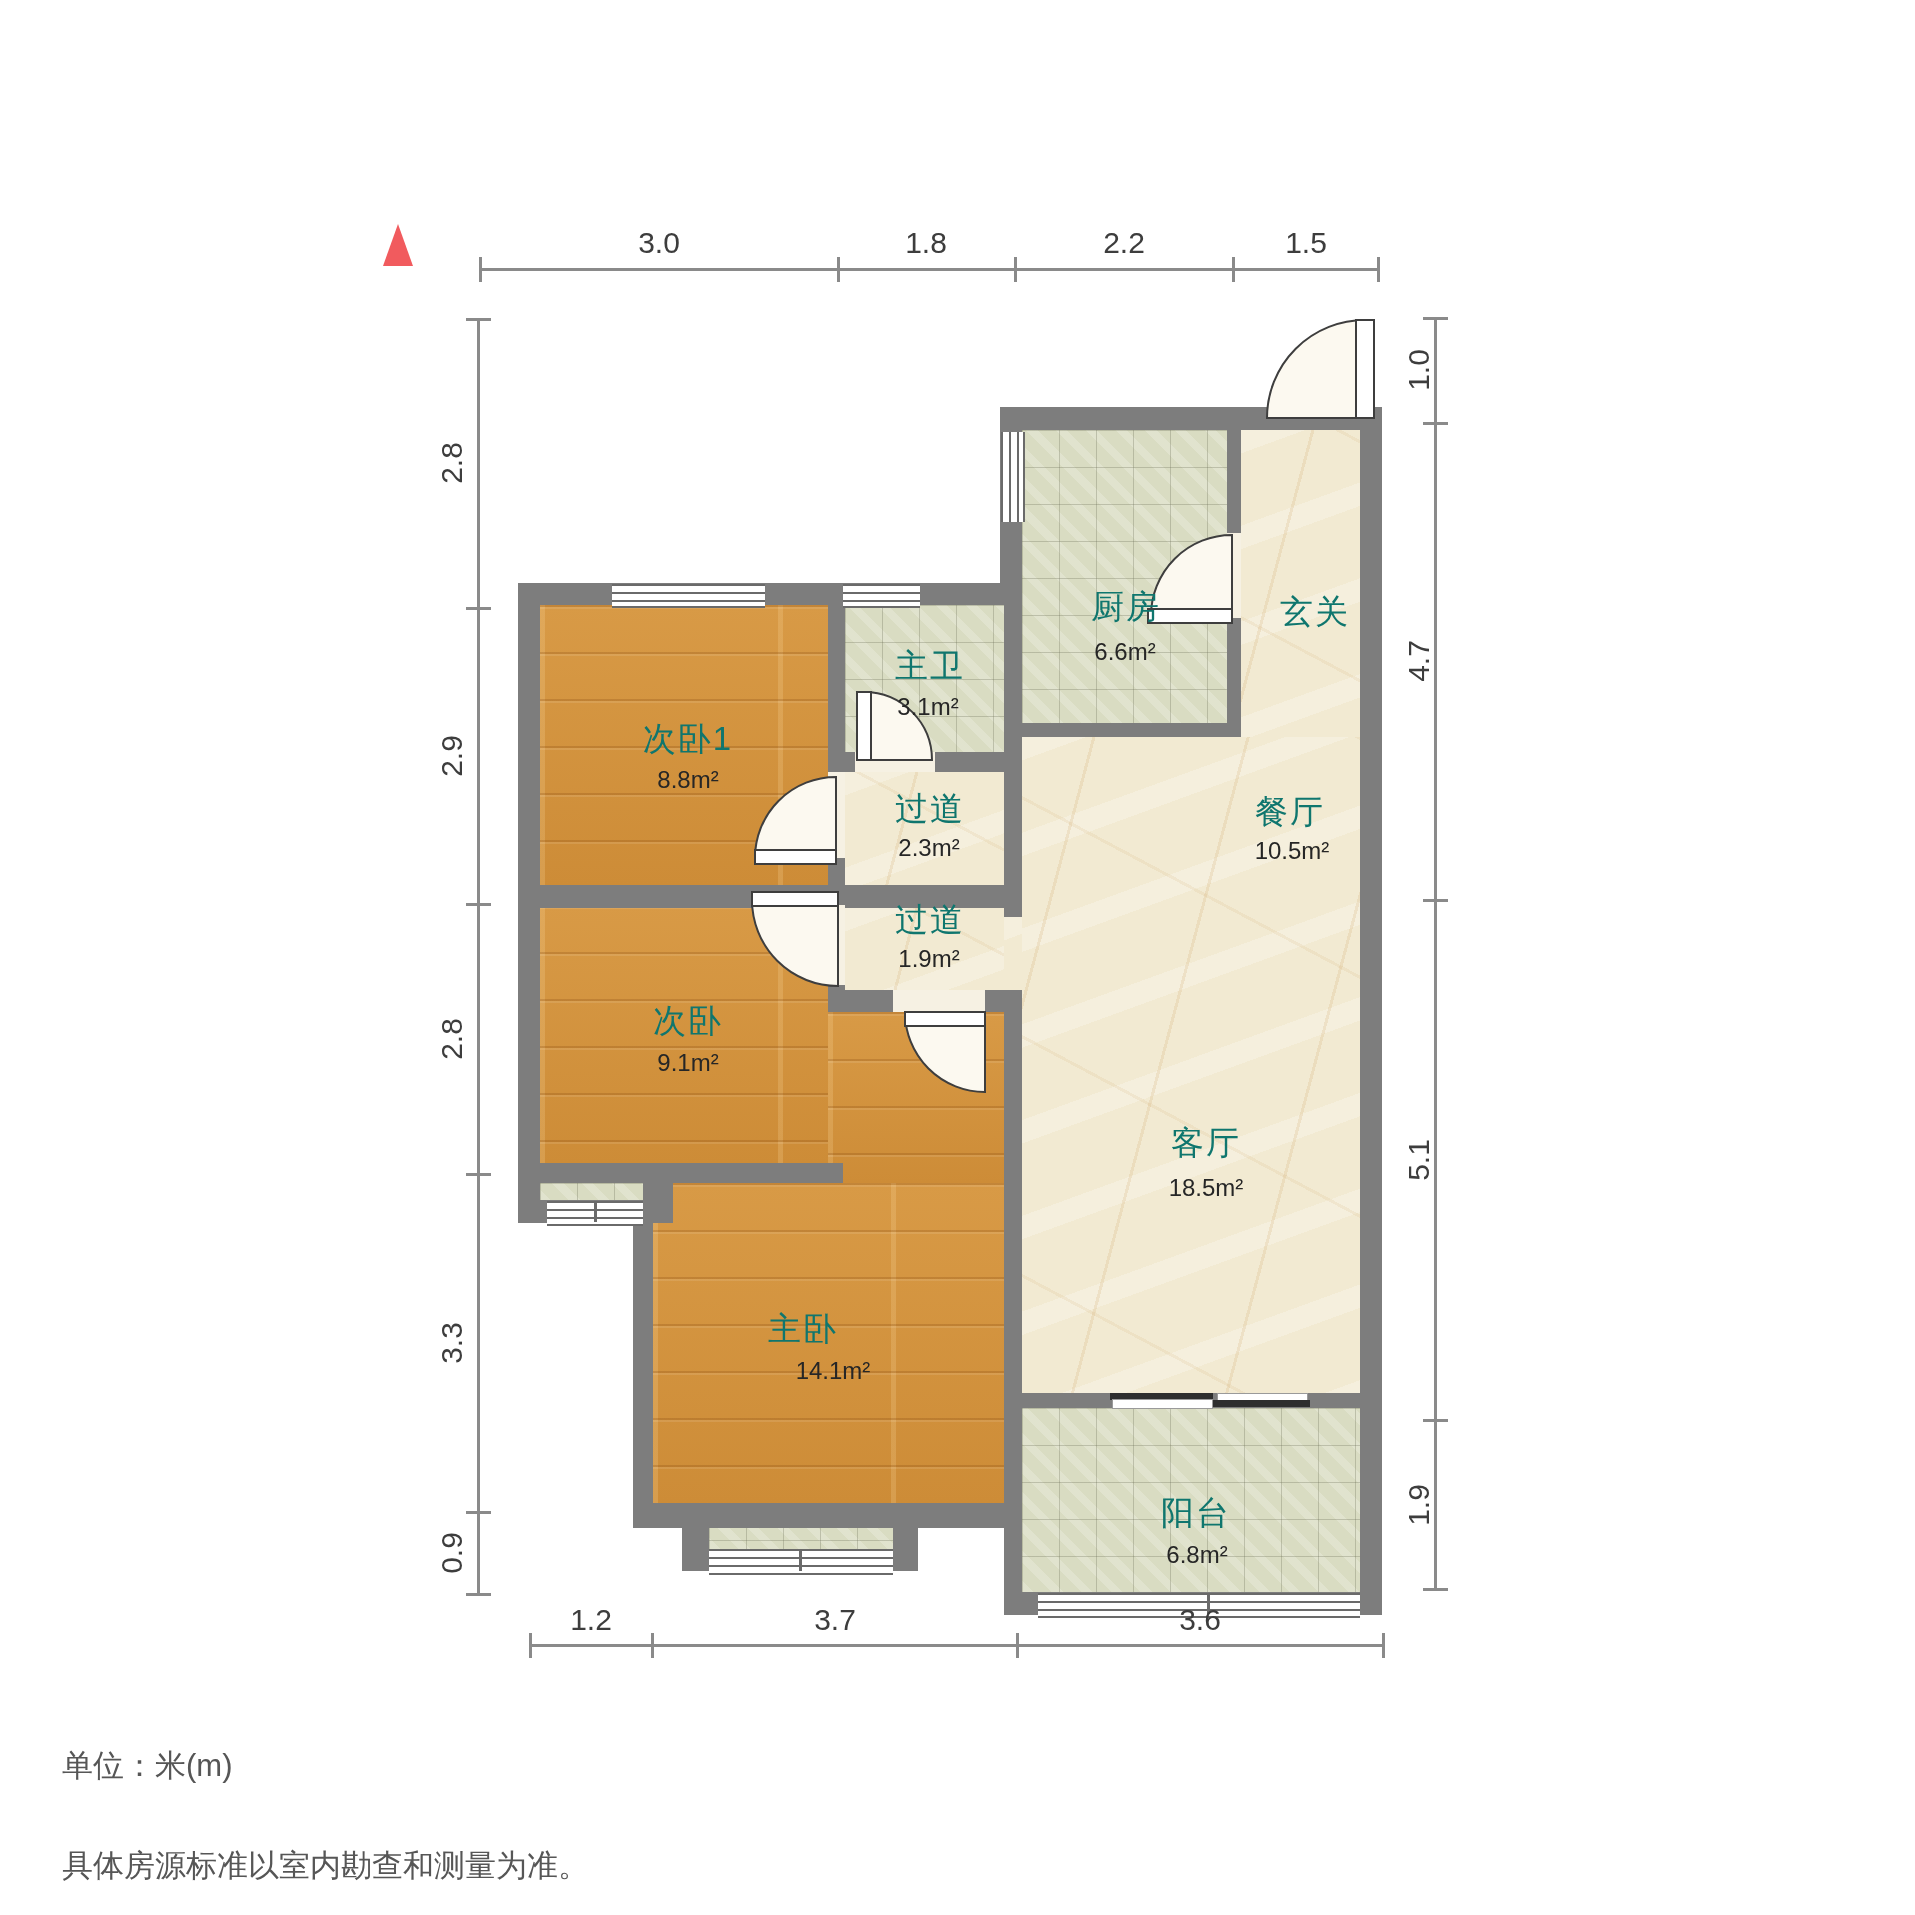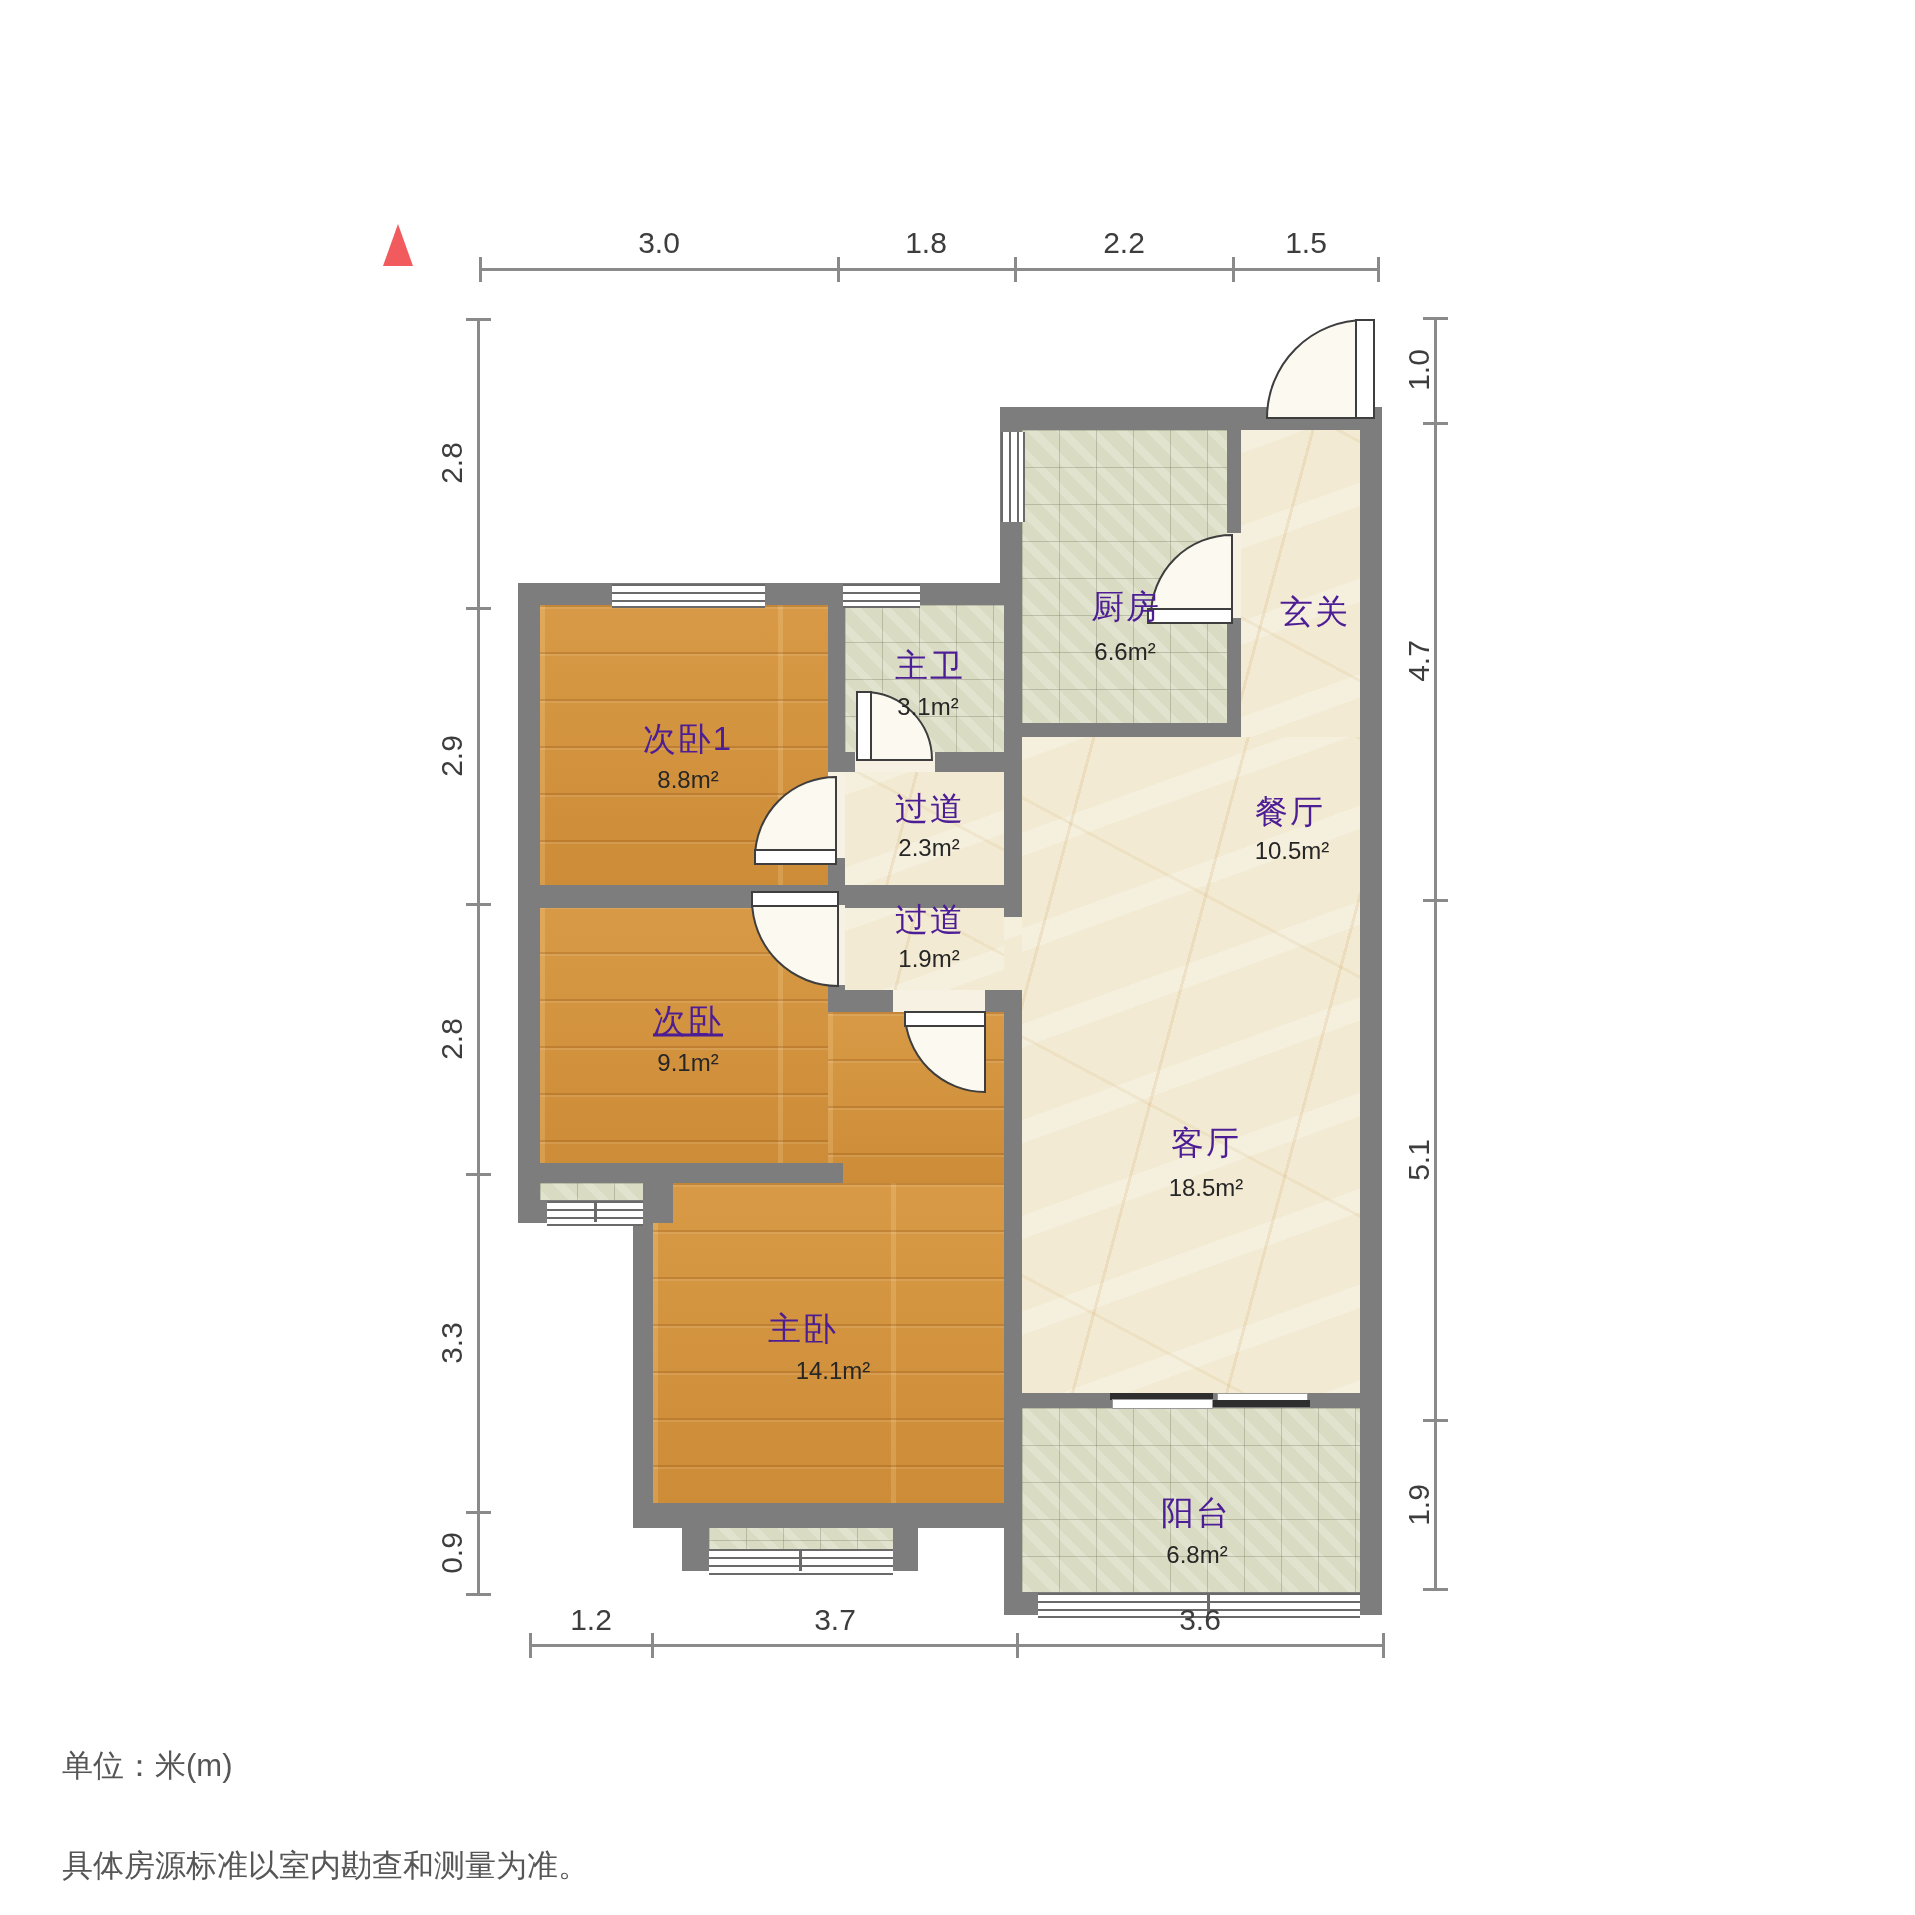--- a/index.html
+++ b/index.html
@@ -29,21 +29,21 @@
     background-image:repeating-linear-gradient(180deg, rgba(0,0,0,0) 0 6px, #6a6a6a 6px 8px);}
   .winV{position:absolute;background:#fff;border-left:2px solid #6a6a6a;border-right:2px solid #6a6a6a;
     background-image:repeating-linear-gradient(90deg, rgba(0,0,0,0) 0 6px, #6a6a6a 6px 8px);}
   .mull{position:absolute;background:#6a6a6a;}
   
   .dline{position:absolute;background:#8a8a8a;}
   .dimlabel{position:absolute;font-size:30px;color:#3d3d3d;width:110px;text-align:center;
     transform:translate(-50%,-50%);white-space:nowrap;}
   .dimlabel.vert{transform:translate(-50%,-50%) rotate(-90deg);}
   
-  .rname{position:absolute;font-size:33px;color:#4c1d95;transform:translate(-50%,-50%);white-space:nowrap;letter-spacing:2px;}
+  .rname{position:absolute;font-size:33px;color:#0f766e;transform:translate(-50%,-50%);white-space:nowrap;letter-spacing:2px;}
   .rarea{position:absolute;font-size:24px;color:#262626;transform:translate(-50%,-50%);white-space:nowrap;}
   
   .north{position:absolute;left:383px;top:224px;width:0;height:0;
     border-left:15px solid transparent;border-right:15px solid transparent;border-bottom:42px solid #f15b5e;}
   
   .note{position:absolute;left:62px;font-size:31px;color:#565656;white-space:nowrap;}
   svg.doors{position:absolute;left:0;top:0;pointer-events:none;}
   .panel-dark{position:absolute;background:#2e2e2e;}
   .panel-light{position:absolute;background:#fff;border:1px solid #9a9a9a;}
 </style>
@@ -183,21 +183,21 @@
   <div class="rarea" style="left:928px;top:707px;">3.1m²</div>
   <div class="rname" style="left:1126px;top:607px;">厨房</div>
   <div class="rarea" style="left:1125px;top:652px;">6.6m²</div>
   <div class="rname" style="left:1315px;top:612px;">玄关</div>
   <div class="rname" style="left:1290px;top:812px;">餐厅</div>
   <div class="rarea" style="left:1292px;top:851px;">10.5m²</div>
   <div class="rname" style="left:930px;top:809px;">过道</div>
   <div class="rarea" style="left:929px;top:848px;">2.3m²</div>
   <div class="rname" style="left:930px;top:920px;">过道</div>
   <div class="rarea" style="left:929px;top:959px;">1.9m²</div>
-  <div class="rname" style="left:688px;top:1021px;text-decoration:underline;">次卧</div>
+  <div class="rname" style="left:688px;top:1021px;">次卧</div>
   <div class="rarea" style="left:688px;top:1063px;">9.1m²</div>
   <div class="rname" style="left:803px;top:1329px;">主卧</div>
   <div class="rarea" style="left:833px;top:1371px;">14.1m²</div>
   <div class="rname" style="left:1206px;top:1143px;">客厅</div>
   <div class="rarea" style="left:1206px;top:1188px;text-align:center;">18.5m²</div>
   <div class="rname" style="left:1196px;top:1513px;">阳台</div>
   <div class="rarea" style="left:1197px;top:1555px;">6.8m²</div>
 
   <div class="note" style="top:1745px;">单位：米(m)</div>
   <div class="note" style="top:1845px;">具体房源标准以室内勘查和测量为准。</div>

